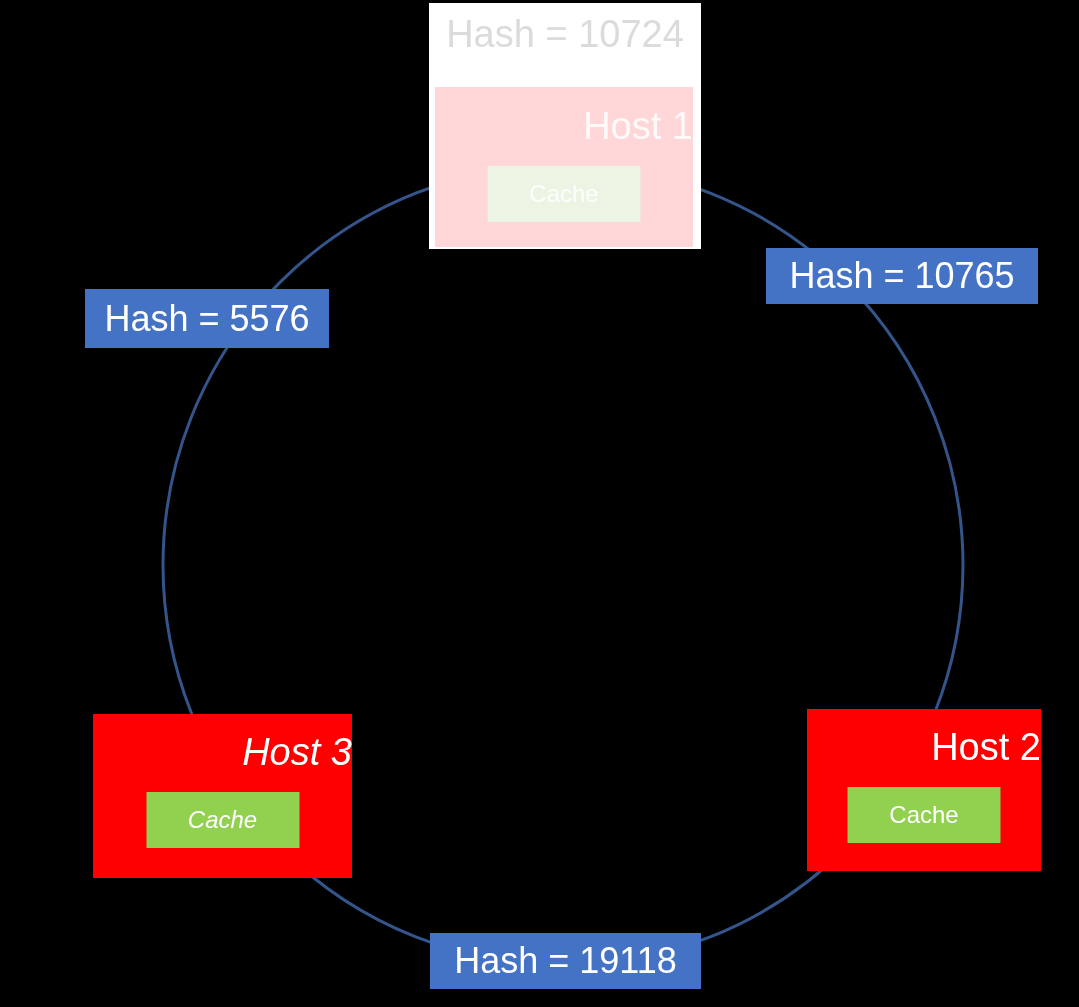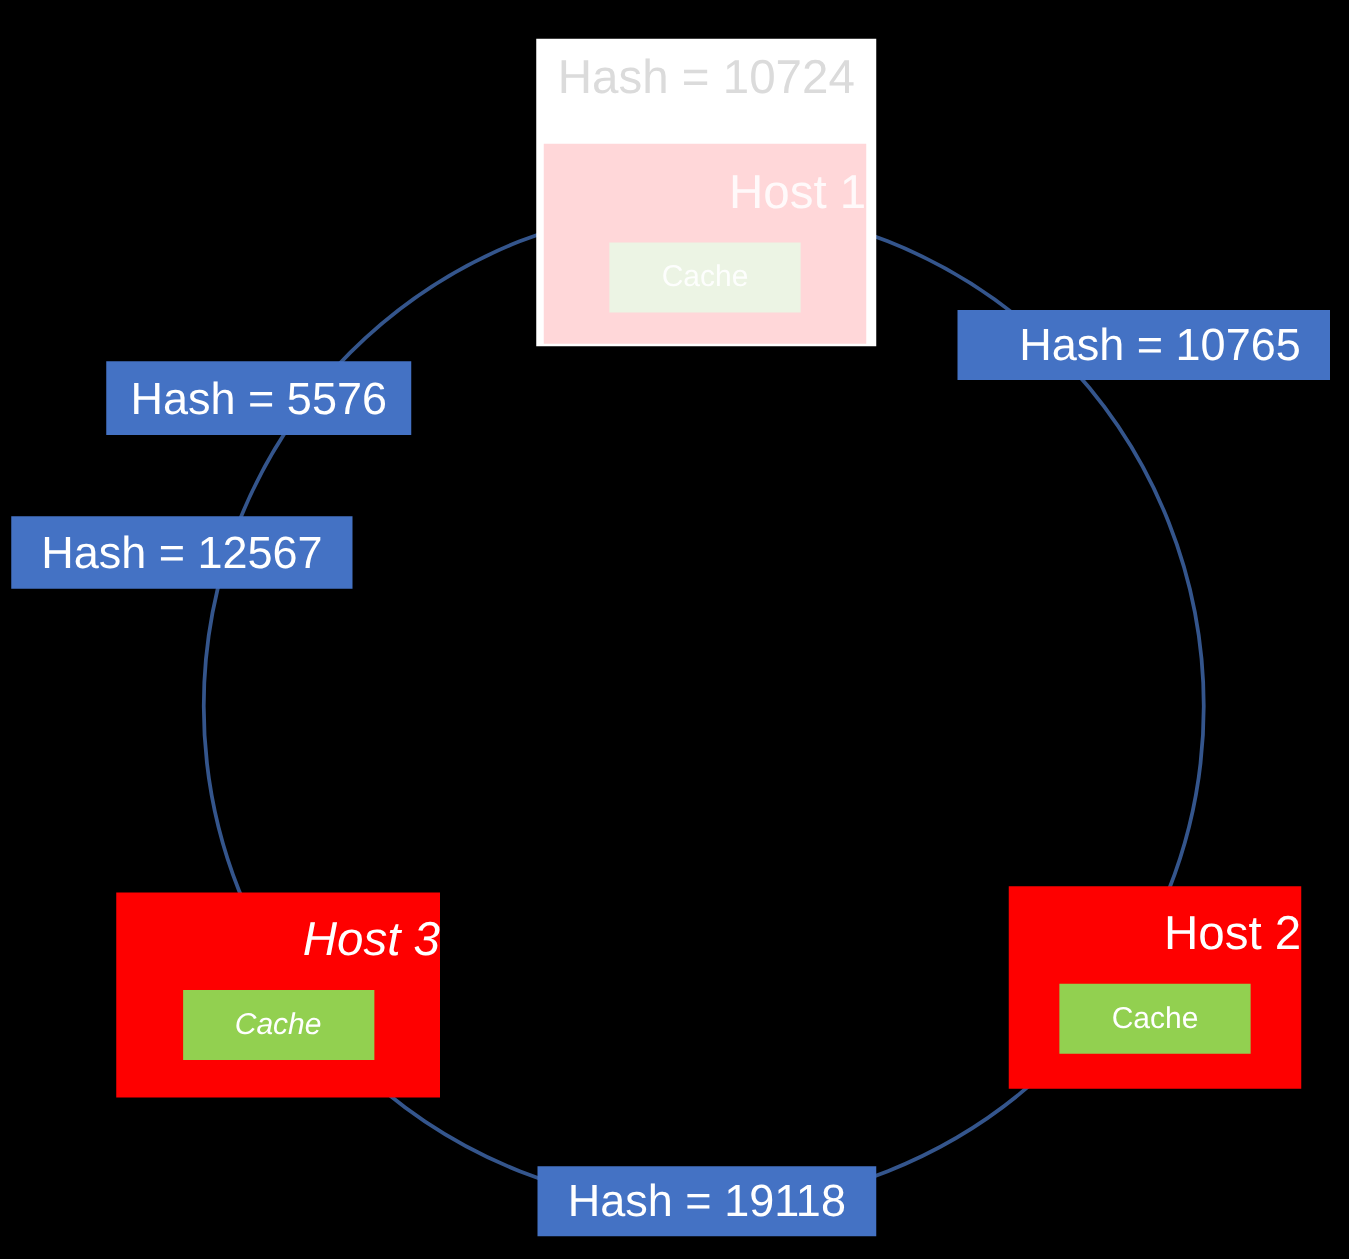--- a/index.html
+++ b/index.html
@@ -27,21 +27,21 @@
     position: absolute;
     z-index: 3;
     background: #4472C4;
     color: #FFFFFF;
     font-size: 36px;
     display: flex;
     align-items: center;
     justify-content: center;
     white-space: nowrap;
   }
-  .hash-10765 { left: 766px; top: 248px; width: 272px; height: 56px; padding-left: 26px; }
+  .hash-10765 { left: 766px; top: 248px; width: 272px; height: 56px; }
   .hash-5576  { left: 85px;  top: 289px; width: 244px; height: 59px; }
   .hash-12567 { left: 9px;   top: 413px; width: 273px; height: 58px; }
   .hash-12086 { left: 430px; top: 933px; width: 271px; height: 56px; }
 
   
   .host-box {
     position: absolute;
     z-index: 3;
     background: #FE0000;
   }
@@ -76,21 +76,20 @@
 
   
   .removed-panel {
     position: absolute;
     z-index: 3;
     left: 429px;
     top: 3px;
     width: 272px;
     height: 246px;
     background: #FFFFFF;
-    margin-top: 28px;
   }
   .removed-hash-text {
     position: absolute;
     top: 0;
     left: 0;
     right: 0;
     text-align: center;
     color: #DBDBDB;
     font-size: 38px;
     line-height: 62px;
@@ -130,21 +129,20 @@
       <div class="cache-box">
         <span>Cache</span>
       </div>
     </div>
   </div>
 
   <div class="hash-label hash-10765">Hash = 10765</div>
 
   <div class="hash-label hash-5576">Hash = 5576</div>
 
-  <div class="hash-label hash-12567">Hash = 12567</div>
 
   <div class="hash-label hash-12086">Hash = 19118</div>
 
   <div class="host-box host-2">
     <div class="host-title">Host 2</div>
     <div class="cache-box">
       <span>Cache</span>
     </div>
   </div>
 

